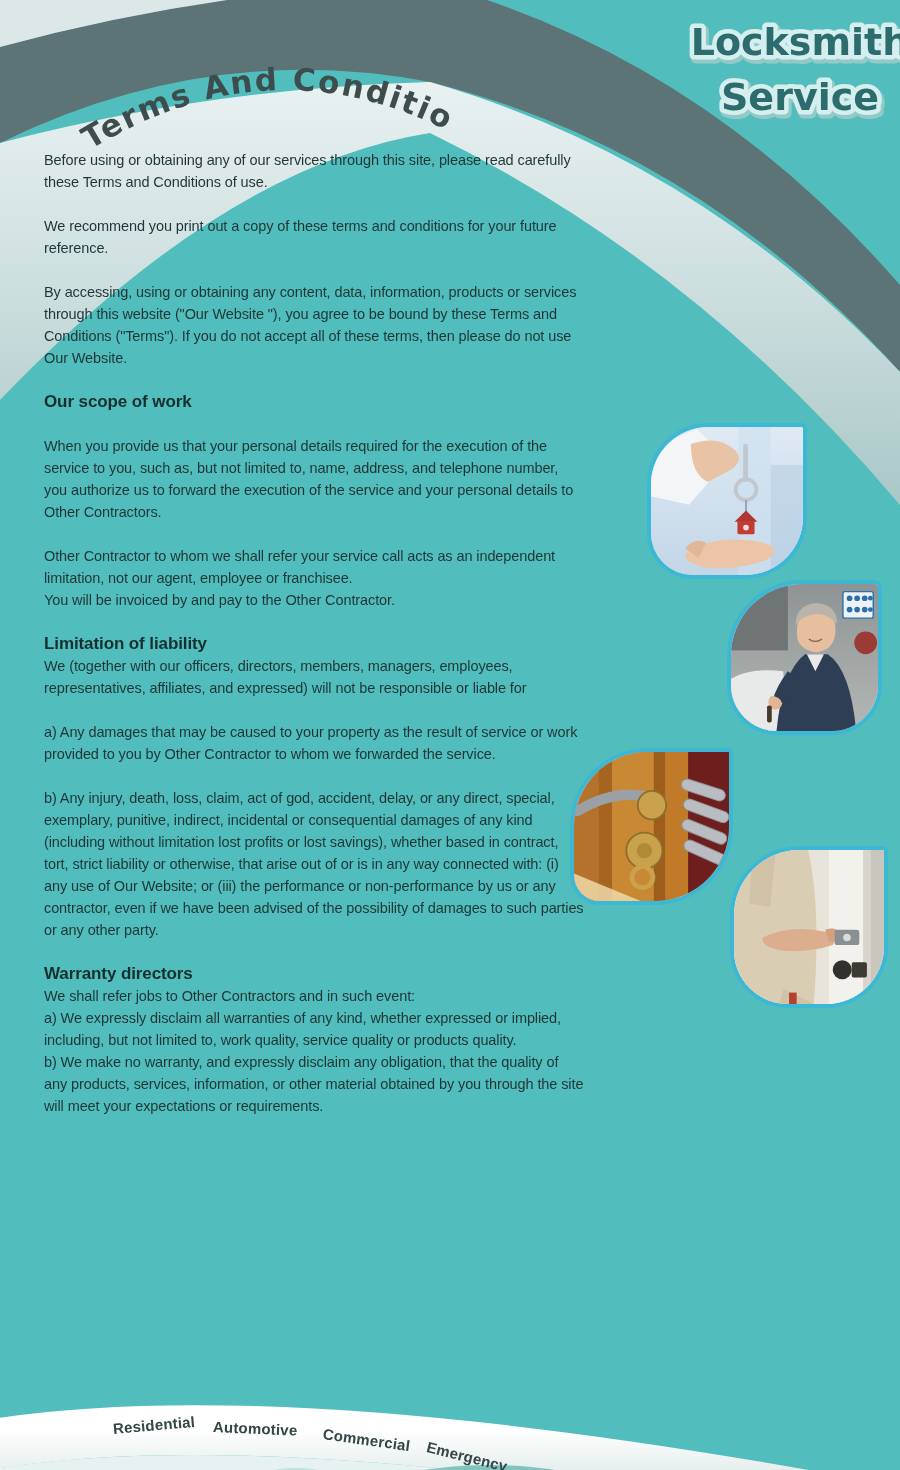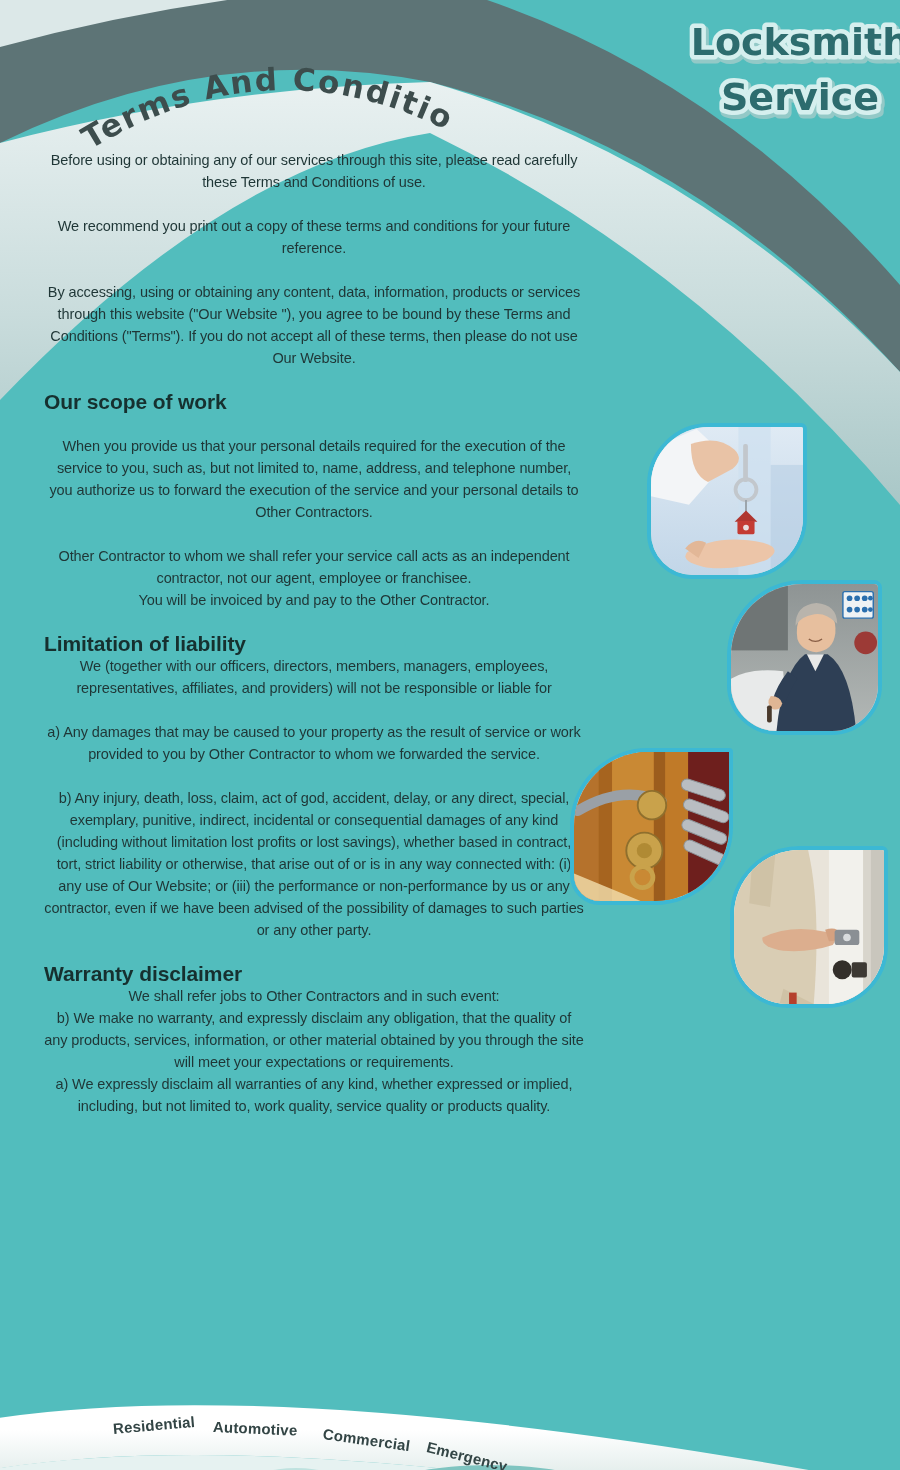--- a/index.html
+++ b/index.html
@@ -9,22 +9,22 @@
     font-family:"Liberation Sans",sans-serif;
   }
   svg{display:block;}
   .hdr-svg{position:absolute;top:0;left:0;pointer-events:none;}
   
   .content{
     position:absolute;left:44px;top:149px;width:540px;
     font-size:14.5px;line-height:22px;color:#1f3636;letter-spacing:-0.1px;
   }
   .blk{margin:0 0 22px 0;}
-  .blk h3{margin:0;font-size:21px;line-height:22px;font-weight:bold;color:#16302f;}
-  .blk p{margin:0;text-align:center;}
+  .blk h3{margin:0;font-size:17px;line-height:22px;font-weight:bold;color:#16302f;}
+  .blk p{margin:0;}
   
   .photo{
     position:absolute;overflow:hidden;border:4px solid #3cb8d4;
     box-sizing:border-box;background:#cfdede;
   }
   .photo svg{width:100%;height:100%;}
   .ph1{left:647px;top:423px;width:160px;height:156px;border-radius:62px 6px 62px 46px;}
   .ph2{left:727px;top:580px;width:155px;height:155px;border-radius:76px 8px 50px 50px;}
   .ph3{left:570px;top:748px;width:163px;height:157px;border-radius:78px 4px 78px 30px;}
   .ph4{left:730px;top:846px;width:158px;height:162px;border-radius:70px 6px 62px 58px;}
@@ -83,38 +83,38 @@
     <div class="blk">
       <p>By accessing, using or obtaining any content, data, information, products or services through this website ("Our Website "), you agree to be bound by these Terms and Conditions ("Terms"). If you do not accept all of these terms, then please do not use Our Website.</p>
     </div>
     <div class="blk">
       <h3>Our scope of work</h3>
     </div>
     <div class="blk">
       <p>When you provide us that your personal details required for the execution of the service to you, such as, but not limited to, name, address, and telephone number, you authorize us to forward the execution of the service and your personal details to Other Contractors.</p>
     </div>
     <div class="blk">
-      <p>Other Contractor to whom we shall refer your service call acts as an independent contractor, not our agent, employee or franchisee.</p>
+      <p>Other Contractor to whom we shall refer your service call acts as an independent limitation, not our agent, employee or franchisee.</p>
       <p>You will be invoiced by and pay to the Other Contractor.</p>
     </div>
     <div class="blk">
       <h3>Limitation of liability</h3>
-      <p>We (together with our officers, directors, members, managers, employees, representatives, affiliates, and providers) will not be responsible or liable for</p>
+      <p>We (together with our officers, directors, members, managers, employees, representatives, affiliates, and expressed) will not be responsible or liable for</p>
     </div>
     <div class="blk">
       <p>a) Any damages that may be caused to your property as the result of service or work provided to you by Other Contractor to whom we forwarded the service.</p>
     </div>
     <div class="blk">
       <p>b) Any injury, death, loss, claim, act of god, accident, delay, or any direct, special, exemplary, punitive, indirect, incidental or consequential damages of any kind (including without limitation lost profits or lost savings), whether based in contract, tort, strict liability or otherwise, that arise out of or is in any way connected with: (i) any use of Our Website; or (iii) the performance or non-performance by us or any contractor, even if we have been advised of the possibility of damages to such parties or any other party.</p>
     </div>
     <div class="blk">
-      <h3>Warranty disclaimer</h3>
+      <h3>Warranty directors</h3>
       <p>We shall refer jobs to Other Contractors and in such event:</p>
+      <p>a) We expressly disclaim all warranties of any kind, whether expressed or implied, including, but not limited to, work quality, service quality or products quality.</p>
       <p>b) We make no warranty, and expressly disclaim any obligation, that the quality of any products, services, information, or other material obtained by you through the site will meet your expectations or requirements.</p>
-      <p>a) We expressly disclaim all warranties of any kind, whether expressed or implied, including, but not limited to, work quality, service quality or products quality.</p>
     </div>
   </div>
 
   <div class="photo ph1">
     <svg viewBox="0 0 160 156" preserveAspectRatio="none">
       <defs>
           <linearGradient id="p1bg" x1="0" y1="0" x2="0" y2="1">
         <stop offset="0" stop-color="#dfeaf4"></stop>
             <stop offset="1" stop-color="#c2d6e8"></stop>
           </linearGradient>

